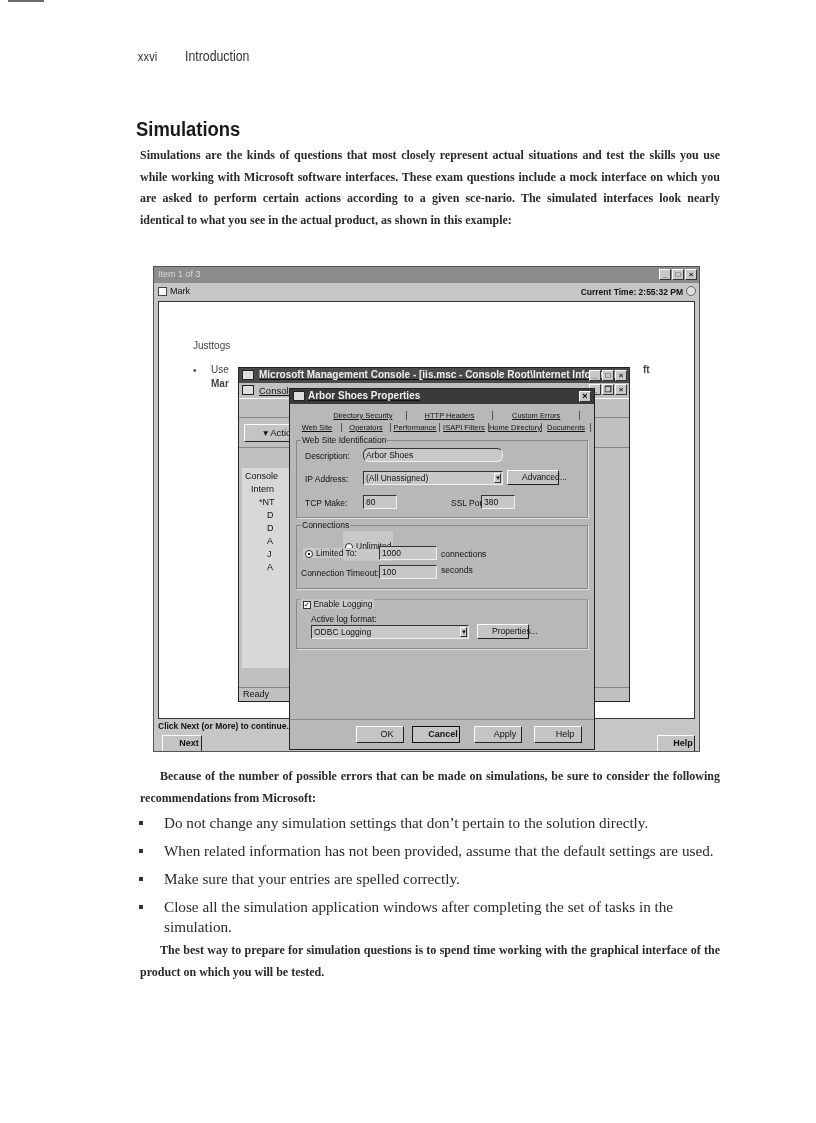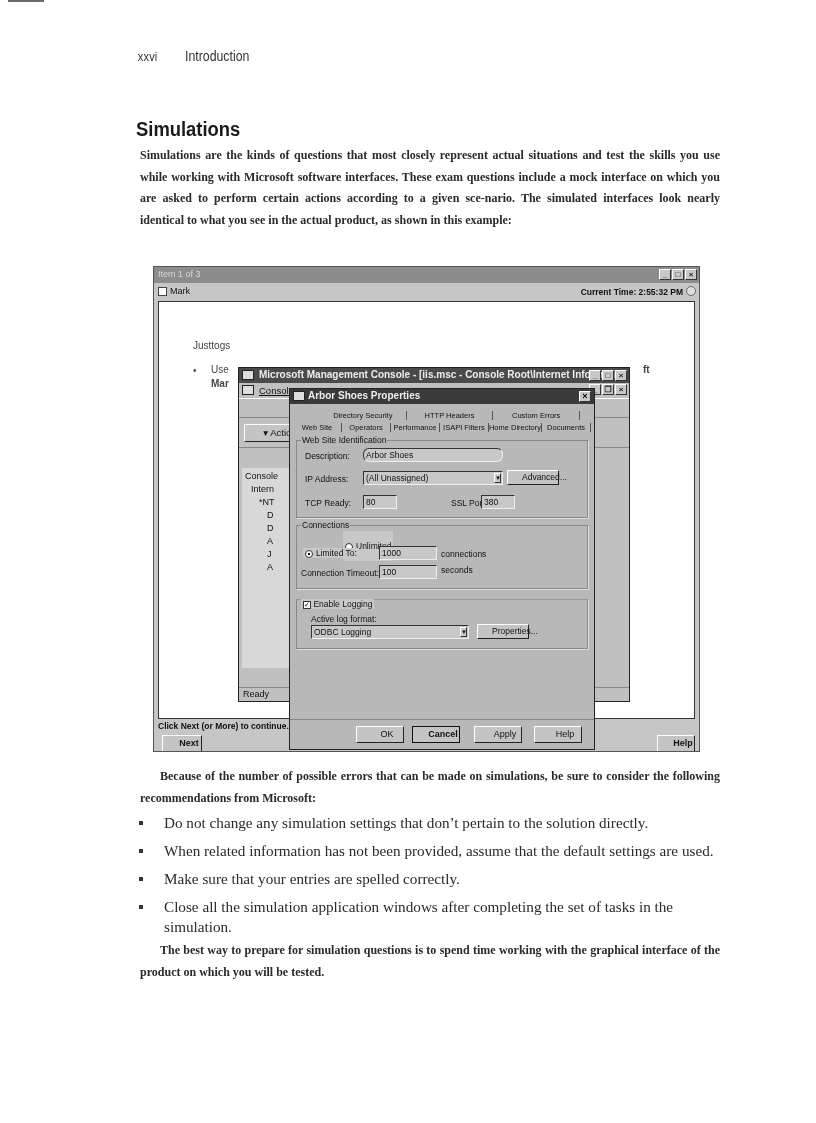--- a/index.html
+++ b/index.html
@@ -21,21 +21,21 @@
   .bullets { position: absolute; left: 136px; width: 580px; top: 813px; font-size: 15.2px; color: #2a2a2a; list-style: none; }
   .bullets li { position: relative; padding-left: 28px; margin-bottom: 8px; line-height: 20px; }
   .bullets li .dot { position: absolute; left: 3px; top: 8px; width: 4px; height: 4px; background: #333; }
 
   .p2 { top: 766px; }
   .p3 { top: 940px; }
 
   
   .figure { position: absolute; left: 153px; top: 266px; width: 547px; height: 486px; background: #c8c8c8; border: 1px solid #555;
     font-family: "Liberation Sans", sans-serif; color: #111; overflow: hidden; }
-  .dither { background-color: #c6c6c6; background-image: radial-gradient(#b0b0b0 0.6px, transparent 0.7px); background-size: 2px 2px; }
+  .dither { background-color: #c6c6c6; background-image: radial-gradient(#b0b0b0 0.6px, transparent 0.7px); background-size: 2px 2px; text-decoration: underline; }
   .sim-titlebar { position: absolute; left: 0; top: 0; right: 0; height: 16px; background: #8c8c8c; color: #d8d8d8; font-size: 9px; padding: 2px 4px; }
   .winbtns { position: absolute; top: 2px; right: 2px; display: flex; gap: 1px; }
   .winbtn { width: 12px; height: 11px; background: #c8c8c8; border: 1px solid #fff; border-right-color: #333; border-bottom-color: #333; font-size: 8px; line-height: 9px; text-align: center; color: #222; font-weight: bold; }
   .sim-toolbar { position: absolute; left: 0; right: 0; top: 16px; height: 18px; font-size: 9px; }
   .mark { position: absolute; left: 4px; top: 3px; display: flex; align-items: center; gap: 3px; }
   .cb { width: 9px; height: 9px; background: #fff; border: 1px solid #444; font-size: 8px; line-height: 7px; text-align: center; }
   .curtime { position: absolute; right: 16px; top: 4px; font-weight: bold; font-size: 8.5px; }
   .clock-icon { position: absolute; right: 3px; top: 3px; width: 10px; height: 10px; border-radius: 50%; border: 1px solid #666; background: #ddd; }
   .sim-content { position: absolute; left: 4px; right: 4px; top: 34px; height: 418px; background: #fff; border: 1px solid #333; }
   .sim-footer-text { position: absolute; left: 4px; top: 454px; font-size: 8.5px; font-weight: bold; }
@@ -183,21 +183,21 @@
       <div class="group" style="top:51px; height:78px;">
         <span class="group-label">Web Site Identification</span>
         <span class="lbl" style="left:8px; top:10px;">Description:</span>
         <div class="fld" style="left:66px; top:7px; width:140px;border-radius:6px;">Arbor Shoes</div>
         <span class="lbl" style="left:8px; top:33px;">IP Address:</span>
         <div class="fld" style="left:66px; top:30px; width:140px;">
           <span>(All Unassigned)</span>
           <span class="dd-arrow">▼</span>
         </div>
         <div class="sbtn btn95" style="left:210px; top:29px; width:52px;">Advanced...</div>
-        <span class="lbl" style="left:8px; top:57px;">TCP Ready:</span>
+        <span class="lbl" style="left:8px; top:57px;">TCP Make:</span>
         <div class="fld" style="left:66px; top:54px; width:34px;">80</div>
         <span class="lbl" style="left:154px; top:57px;">SSL Port:</span>
         <div class="fld" style="left:184px; top:54px; width:34px;">380</div>
       </div>
 
       <div class="group" style="top:136px; height:64px;">
         <span class="group-label">Connections</span>
         <span class="lbl" style="left:6px; top:5px; background:#c8c8c8; padding:10px 2px;margin-left:40px;">
           <span class="radio"></span><span>Unlimited</span>
         </span>

